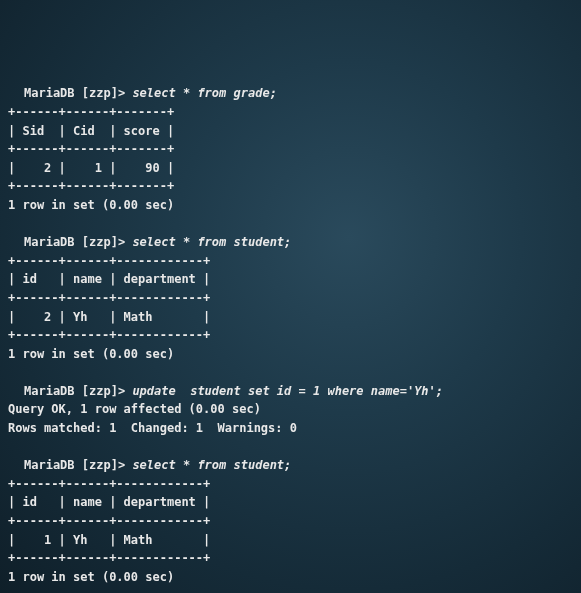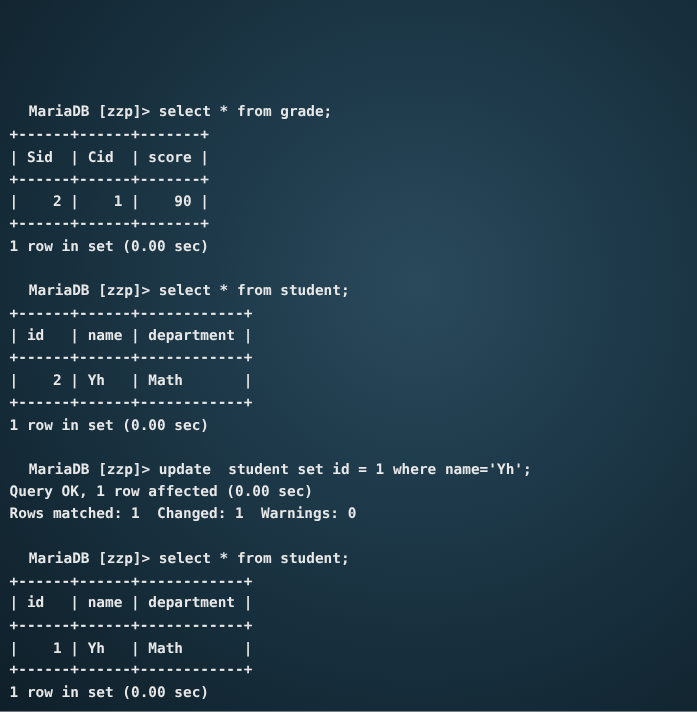--- a/index.html
+++ b/index.html
@@ -22,20 +22,21 @@
   }
   .line {
     display: block;
   }
   .prompt {
     display: inline;
     padding-left: 16px;
   }
   .cmd {
     display: inline;
+    font-style: italic;
   }
 </style>
 </head>
 <body>
 
 
 
 <div id="terminal"><span class="line"><span class="prompt">MariaDB [zzp]&gt; </span><span class="cmd">select * from grade;</span></span><span class="line"><span>+------+------+-------+</span></span><span class="line"><span>| Sid  | Cid  | score |</span></span><span class="line"><span>+------+------+-------+</span></span><span class="line"><span>|    2 |    1 |    90 |</span></span><span class="line"><span>+------+------+-------+</span></span><span class="line"><span>1 row in set (0.00 sec)</span></span><span class="line">&nbsp;</span><span class="line"><span class="prompt">MariaDB [zzp]&gt; </span><span class="cmd">select * from student;</span></span><span class="line"><span>+------+------+------------+</span></span><span class="line"><span>| id   | name | department |</span></span><span class="line"><span>+------+------+------------+</span></span><span class="line"><span>|    2 | Yh   | Math       |</span></span><span class="line"><span>+------+------+------------+</span></span><span class="line"><span>1 row in set (0.00 sec)</span></span><span class="line">&nbsp;</span><span class="line"><span class="prompt">MariaDB [zzp]&gt; </span><span class="cmd">update  student set id = 1 where name='Yh';</span></span><span class="line"><span>Query OK, 1 row affected (0.00 sec)</span></span><span class="line"><span>Rows matched: 1  Changed: 1  Warnings: 0</span></span><span class="line">&nbsp;</span><span class="line"><span class="prompt">MariaDB [zzp]&gt; </span><span class="cmd">select * from student;</span></span><span class="line"><span>+------+------+------------+</span></span><span class="line"><span>| id   | name | department |</span></span><span class="line"><span>+------+------+------------+</span></span><span class="line"><span>|    1 | Yh   | Math       |</span></span><span class="line"><span>+------+------+------------+</span></span><span class="line"><span>1 row in set (0.00 sec)</span></span><span class="line">&nbsp;</span></div>
 
 

